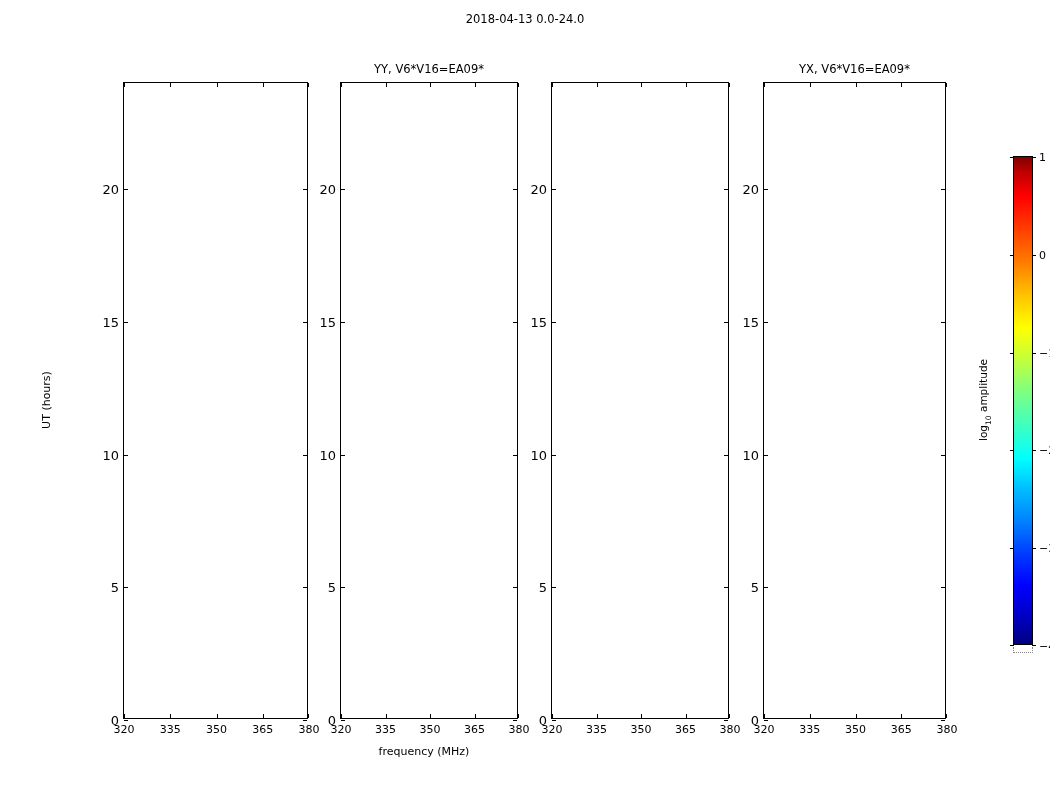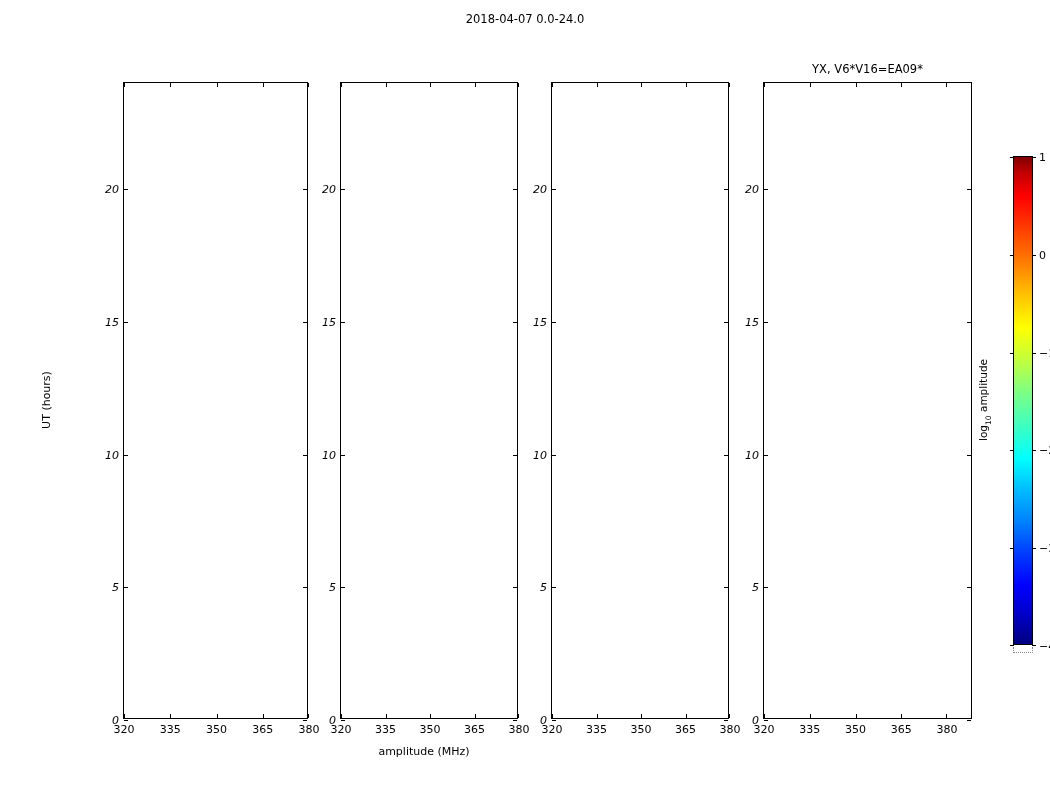--- a/index.html
+++ b/index.html
@@ -84,24 +84,23 @@
   .tick.x-top {
     top: 0;
     width: 1px;
     height: 4px;
   }
 
   .ytick-label {
     position: absolute;
     right: 100%;
     margin-right: 5px;
-    font-size: 11px;
+    font-size: 13px;
     transform: translateY(-50%);
     white-space: nowrap;
-    font-style: italic;
   }
   .xtick-label {
     position: absolute;
     top: 100%;
     margin-top: 5px;
     font-size: 11px;
     transform: translateX(-50%);
     white-space: nowrap;
   }
 
@@ -193,21 +192,21 @@
     border-bottom: 1px dotted #888;
     background: #ffffff;
   }
   sub { font-size: 0.72em; }
 </style>
 </head>
 <body>
 
 <div class="figure">
 
-  <div class="suptitle">2018-04-07 0.0-24.0</div>
+  <div class="suptitle">2018-04-13 0.0-24.0</div>
 
   <div class="panel" id="panel0" style="left:123px; width:185px;">
     <div class="axes">
         <div class="tick y-left" style="top: 637px;"></div>
         <div class="tick y-right" style="top: 637px;"></div>
         <div class="ytick-label" style="top: 637px;">0</div>
         <div class="tick y-left" style="top: 504.292px;"></div>
         <div class="tick y-right" style="top: 504.292px;"></div>
         <div class="ytick-label" style="top: 504.292px;">5</div>
         <div class="tick y-left" style="top: 371.583px;"></div>
@@ -231,20 +230,21 @@
         <div class="tick x-bottom" style="left: 138.75px;"></div>
         <div class="tick x-top" style="left: 138.75px;"></div>
         <div class="xtick-label" style="left: 138.75px;">365</div>
         <div class="tick x-bottom" style="left: 184px;"></div>
         <div class="tick x-top" style="left: 184px;"></div>
         <div class="xtick-label" style="left: 185px;">380</div>
       </div>
   </div>
 
   <div class="panel" id="panel1" style="left:340px; width:178px;">
+    <div class="panel-title">YY, V6*V16=EA09*</div>
     <div class="axes">
         <div class="tick y-left" style="top: 637px;"></div>
         <div class="tick y-right" style="top: 637px;"></div>
         <div class="ytick-label" style="top: 637px;">0</div>
         <div class="tick y-left" style="top: 504.292px;"></div>
         <div class="tick y-right" style="top: 504.292px;"></div>
         <div class="ytick-label" style="top: 504.292px;">5</div>
         <div class="tick y-left" style="top: 371.583px;"></div>
         <div class="tick y-right" style="top: 371.583px;"></div>
         <div class="ytick-label" style="top: 371.583px;">10</div>
@@ -300,21 +300,21 @@
         <div class="xtick-label" style="left: 89px;">350</div>
         <div class="tick x-bottom" style="left: 133.5px;"></div>
         <div class="tick x-top" style="left: 133.5px;"></div>
         <div class="xtick-label" style="left: 133.5px;">365</div>
         <div class="tick x-bottom" style="left: 177px;"></div>
         <div class="tick x-top" style="left: 177px;"></div>
         <div class="xtick-label" style="left: 178px;">380</div>
       </div>
   </div>
 
-  <div class="panel" id="panel3" style="left:763px; width:209px;">
+  <div class="panel" id="panel3" style="left:763px; width:183px;">
     <div class="panel-title">YX, V6*V16=EA09*</div>
     <div class="axes">
         <div class="tick y-left" style="top: 637px;"></div>
         <div class="tick y-right" style="top: 637px;"></div>
         <div class="ytick-label" style="top: 637px;">0</div>
         <div class="tick y-left" style="top: 504.292px;"></div>
         <div class="tick y-right" style="top: 504.292px;"></div>
         <div class="ytick-label" style="top: 504.292px;">5</div>
         <div class="tick y-left" style="top: 371.583px;"></div>
         <div class="tick y-right" style="top: 371.583px;"></div>
@@ -337,21 +337,21 @@
         <div class="tick x-bottom" style="left: 137.25px;"></div>
         <div class="tick x-top" style="left: 137.25px;"></div>
         <div class="xtick-label" style="left: 137.25px;">365</div>
         <div class="tick x-bottom" style="left: 182px;"></div>
         <div class="tick x-top" style="left: 182px;"></div>
         <div class="xtick-label" style="left: 183px;">380</div>
       </div>
   </div>
 
   <div class="ylabel">UT (hours)</div>
-  <div class="xlabel">amplitude (MHz)</div>
+  <div class="xlabel">frequency (MHz)</div>
 
   <div class="cbar" id="colorbar">
       <div class="cbar-tick" style="top: 488px;"></div>
       <div class="cbar-tick-left" style="top: 488px;"></div>
       <div class="cbar-label" style="top: 489px;">−4</div>
       <div class="cbar-tick" style="top: 391.2px;"></div>
       <div class="cbar-tick-left" style="top: 391.2px;"></div>
       <div class="cbar-label" style="top: 391.2px;">−3</div>
       <div class="cbar-tick" style="top: 293.4px;"></div>
       <div class="cbar-tick-left" style="top: 293.4px;"></div>

